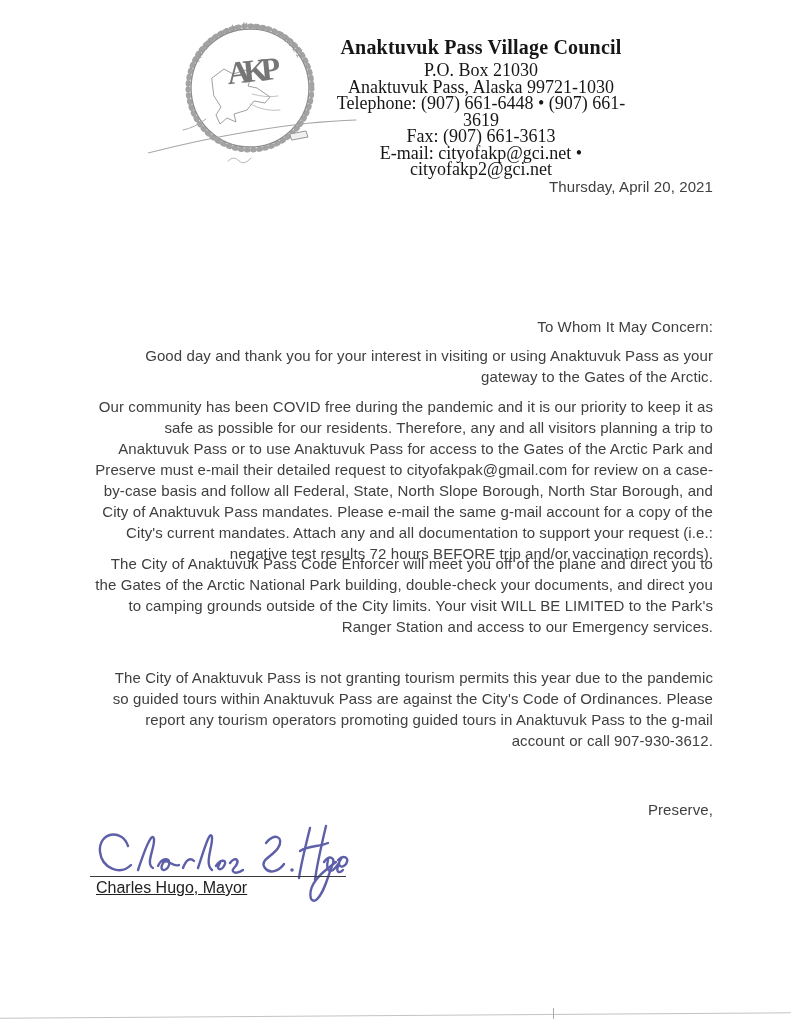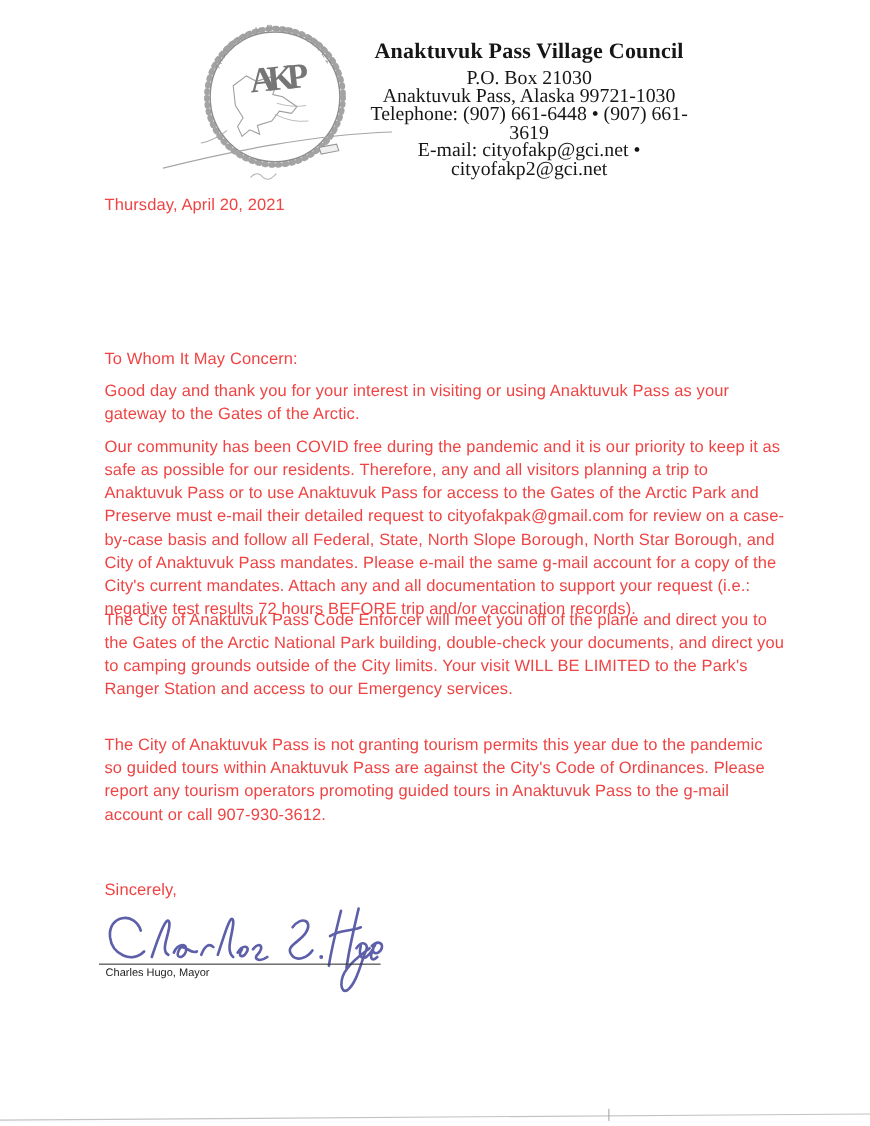--- a/index.html
+++ b/index.html
@@ -12,29 +12,29 @@
   .letterhead-text {
     position:absolute; left:333px; top:36px; width:296px;
     text-align:center; font-family:"Liberation Serif", serif; color:#161616;
   }
   .org-name { font-size:20px; font-weight:bold; letter-spacing:0.2px; margin-bottom:3px; }
   .lh-line  { font-size:18px; line-height:16.5px; }
   .seal { position:absolute; left:148px; top:22px; }
   
   .block {
     position:absolute; left:95px; width:618px;
-    font-size:15px; line-height:21px; letter-spacing:0.1px; color:#ef4444;
+    font-size:15px; line-height:21px; letter-spacing:0.1px; color:#404040;text-align:right;
   }
   
   .sig-svg { position:absolute; left:86px; top:818px; }
   .sig-underline {
     position:absolute; left:90px; top:876px; width:256px; height:1px;
     background:#3a3a3a;
   }
-  .signer { position:absolute; left:96px; top:879px; font-size:10px; color:#202020; }
+  .signer { position:absolute; left:96px; top:879px; font-size:16px; color:#202020;text-decoration:underline; }
   
   .scan-line {
     position:absolute; left:-6px; top:1015px; width:812px; height:1px;
     background:#c3c3c3; transform:rotate(-0.4deg);
   }
   .scan-tick {
     position:absolute; left:553px; top:1008px; width:1px; height:11px;
     background:#a9a9a9;
   }
 </style>
@@ -67,38 +67,39 @@
     </text>
 
     <text x="79" y="60" font-family="Liberation Serif, serif" font-weight="bold" font-size="32" fill="#767676" letter-spacing="-7" transform="rotate(-6 100 50)">AKP</text>
   </svg>
 
   <div class="letterhead-text">
     <div class="org-name">Anaktuvuk Pass Village Council</div>
     <div class="lh-line">P.O. Box 21030</div>
     <div class="lh-line">Anaktuvuk Pass, Alaska 99721-1030</div>
     <div class="lh-line">Telephone: (907) 661-6448 • (907) 661-3619</div>
+    <div class="lh-line">Fax: (907) 661-3613</div>
     <div class="lh-line">E-mail: cityofakp@gci.net • cityofakp2@gci.net</div>
   </div>
 
   <div class="block" style="top:176px;">Thursday, April 20, 2021</div>
 
 
   <div class="block" style="top:345px;">Good day and thank you for your interest in visiting or using Anaktuvuk Pass as your gateway to the Gates of the Arctic.</div>
 
   <div class="block" style="top:316px;">To Whom It May Concern:</div>
 
   <div class="block" style="top:396px;">Our community has been COVID free during the pandemic and it is our priority to keep it as safe as possible for our residents. Therefore, any and all visitors planning a trip to Anaktuvuk Pass or to use Anaktuvuk Pass for access to the Gates of the Arctic Park and Preserve must e-mail their detailed request to cityofakpak@gmail.com  for review on a case-by-case basis and follow all Federal, State, North Slope Borough, North Star Borough, and City of Anaktuvuk Pass mandates. Please e-mail the same g-mail account for a copy of the City's current mandates. Attach any and all documentation to support your request (i.e.: negative test results 72 hours BEFORE trip and/or vaccination records).</div>
 
   <div class="block" style="top:553px;">The City of Anaktuvuk Pass Code Enforcer will meet you off of the plane and direct you to the Gates of the Arctic National Park building, double-check your documents, and direct you to camping grounds outside of the City limits. Your visit WILL BE LIMITED to the Park's Ranger Station and access to our Emergency services.</div>
 
   <div class="block" style="top:667px;">The City of Anaktuvuk Pass is not granting tourism permits this year due to the pandemic so guided tours within Anaktuvuk Pass are against the City's Code of Ordinances. Please report any tourism operators promoting guided tours in Anaktuvuk Pass to the g-mail account or call 907-930-3612.</div>
 
 
-  <div class="block" style="top:799px;">Sincerely,</div>
+  <div class="block" style="top:799px;">Preserve,</div>
 
   <svg class="sig-svg" width="270" height="96" viewBox="0 0 270 96" aria-label="Charles S. Hugo">
     <g fill="none" stroke="#5d5fa8" stroke-width="2.4" stroke-linecap="round" stroke-linejoin="round">
 
       <path d="M42,28 C36,10 12,14 14,34 C16,50 34,58 45,47"></path>
 
       <path d="M52,52 C58,34 66,12 68,21 C69,30 59,46 67,50"></path>
 
       <path d="M72,48 C76,39 85,39 83,47 C81,54 72,54 77,45 C81,39 87,50 93,47"></path>
 

